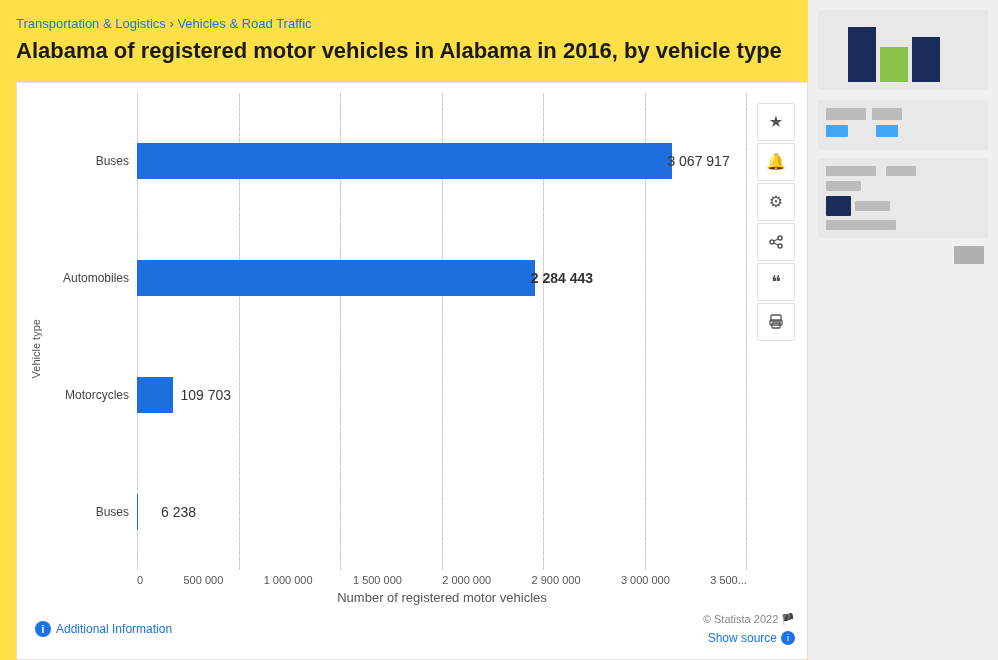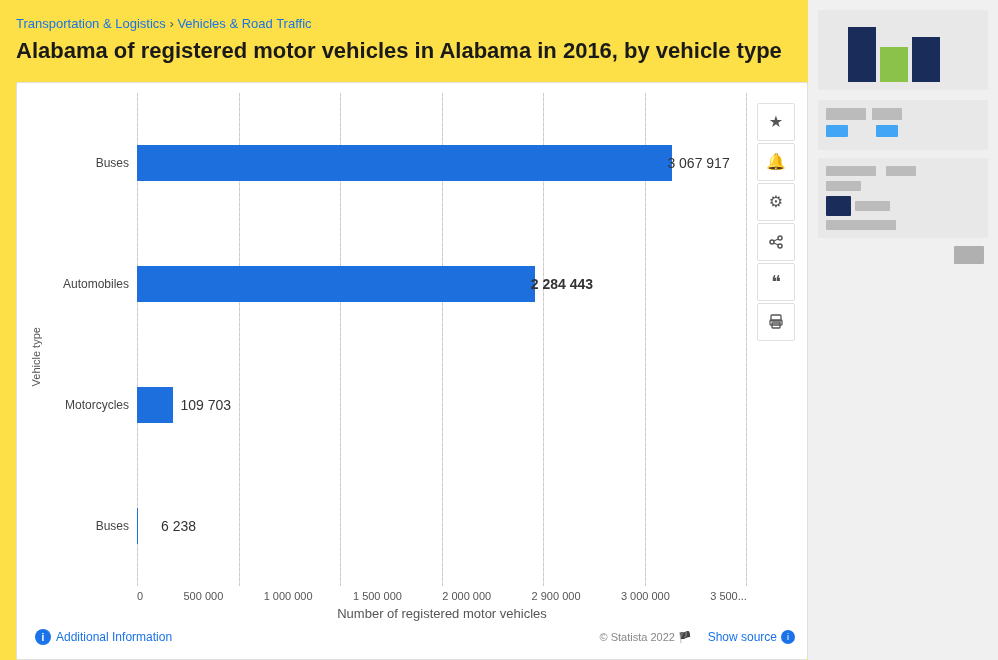--- a/index.html
+++ b/index.html
@@ -198,23 +198,23 @@
       display: inline-flex;
       align-items: center;
       justify-content: center;
       color: white;
       font-size: 10px;
       font-weight: bold;
     }
 
     .footer-right {
       display: flex;
-      flex-direction: row;
+      flex-direction: column;
       align-items: flex-end;
-      gap: 16px;
+      gap: 5px;
     }
 
     .statista-credit {
       font-size: 11px;
       color: #888;
     }
 
     .show-source {
       font-size: 12px;
       color: #1a73e8;

